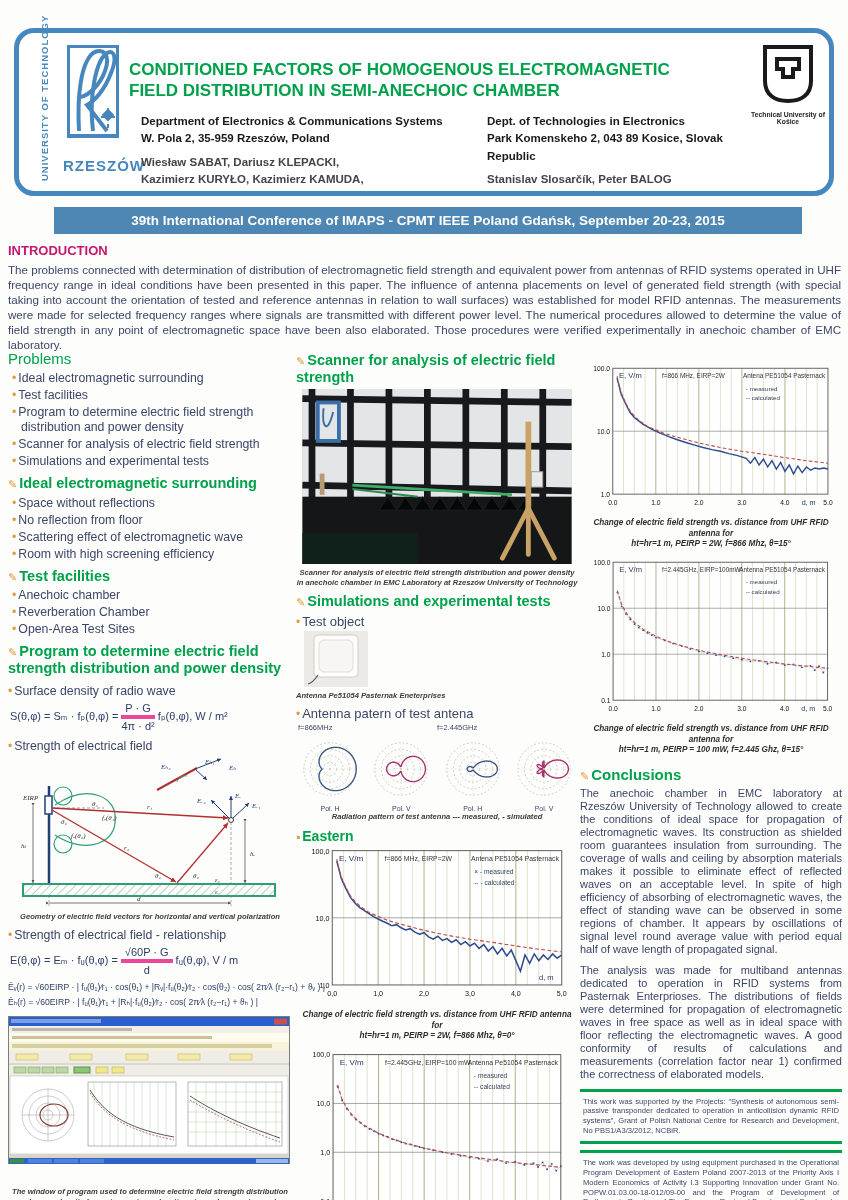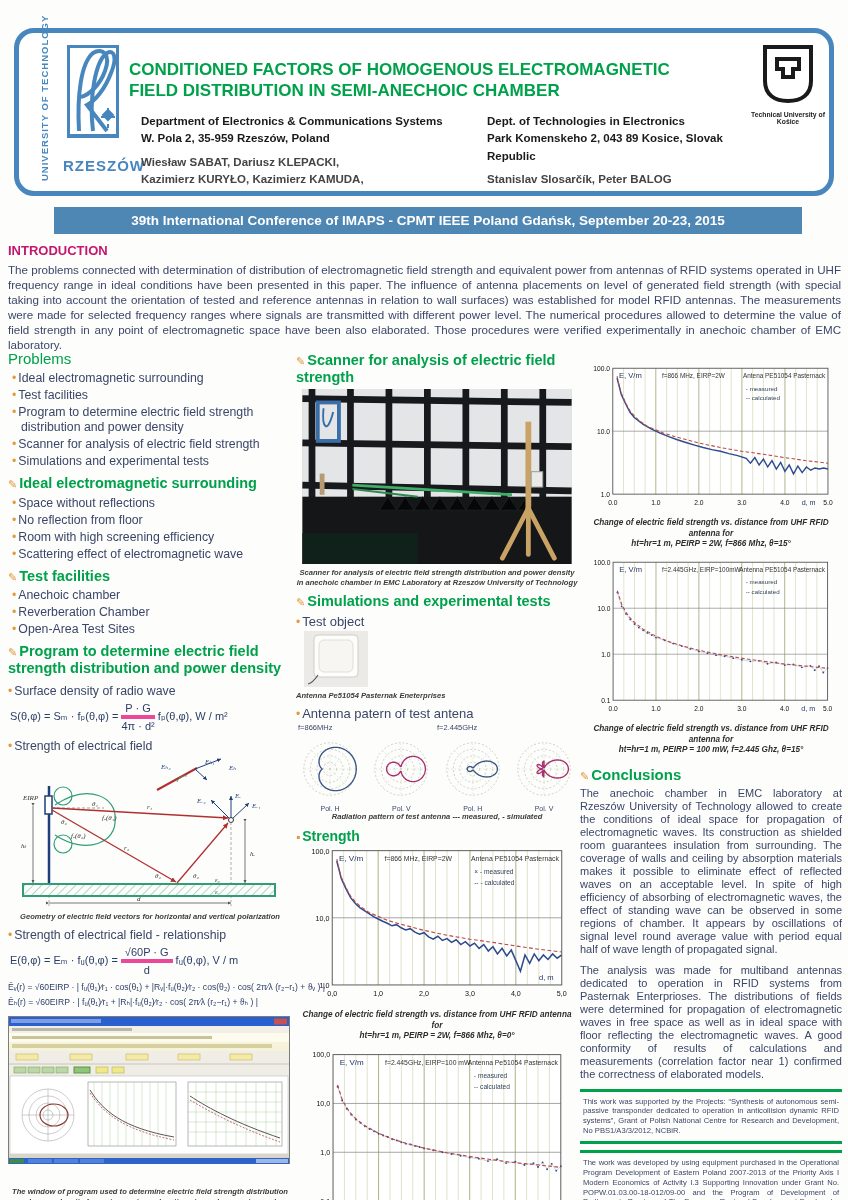--- a/index.html
+++ b/index.html
@@ -117,22 +117,22 @@
       <div class="bitem"><span class="bullet">•</span><span>Test facilities</span></div>
       <div class="bitem"><span class="bullet">•</span><span>Program to determine electric field strength distribution and power density</span></div>
       <div class="bitem"><span class="bullet">•</span><span>Scanner for analysis of electric field strength</span></div>
       <div class="bitem"><span class="bullet">•</span><span>Simulations and experimental tests</span></div>
     </div>
 
     <div class="h-green"><span class="pencil">✎</span><span>Ideal electromagnetic surrounding</span></div>
     <div class="blist">
       <div class="bitem"><span class="bullet">•</span><span>Space without reflections</span></div>
       <div class="bitem"><span class="bullet">•</span><span>No reflection from floor</span></div>
+      <div class="bitem"><span class="bullet">•</span><span>Scattering effect of electromagnetic wave</span></div>
       <div class="bitem"><span class="bullet">•</span><span>Room with high screening efficiency</span></div>
-      <div class="bitem"><span class="bullet">•</span><span>Scattering effect of electromagnetic wave</span></div>
     </div>
 
     <div class="h-green"><span class="pencil">✎</span><span>Test facilities</span></div>
     <div class="blist">
       <div class="bitem"><span class="bullet">•</span><span>Anechoic chamber</span></div>
       <div class="bitem"><span class="bullet">•</span><span>Reverberation Chamber</span></div>
       <div class="bitem"><span class="bullet">•</span><span>Open-Area Test Sites</span></div>
     </div>
 
     <div class="h-green"><span class="pencil">✎</span><span>Program to determine electric field strength distribution and power density</span></div>
@@ -447,21 +447,21 @@
               <line x1="35" y1="35" x2="15.908116907963212" y2="15.908116907963219" stroke="#b7c2a2" stroke-width="0.4" stroke-dasharray="1.5 2"></line>
               <line x1="35" y1="35" x2="34.99999999999999" y2="8" stroke="#b7c2a2" stroke-width="0.4" stroke-dasharray="1.5 2"></line>
               <line x1="35" y1="35" x2="54.09188309203678" y2="15.908116907963212" stroke="#b7c2a2" stroke-width="0.4" stroke-dasharray="1.5 2"></line>
               <path d="M60.1,35.0L60.1,35.9L59.9,36.7L59.7,37.6L59.3,38.4L58.9,39.2L58.4,40.0L57.8,40.7L57.1,41.3L56.4,41.9L55.6,42.5L54.7,43.0L53.8,43.4L52.8,43.7L51.9,44.0L50.8,44.1L49.8,44.3L48.8,44.3L47.7,44.3L46.7,44.2L45.7,44.0L44.7,43.7L43.8,43.5L42.8,43.1L41.9,42.7L41.1,42.3L40.3,41.8L39.6,41.3L38.9,40.8L38.3,40.3L37.7,39.7L37.2,39.2L36.8,38.7L36.4,38.2L36.1,37.7L35.8,37.2L35.6,36.8L35.4,36.6L35.4,36.6L35.3,36.6L35.3,36.7L35.3,36.8L35.2,36.9L35.1,37.0L35.1,37.0L35.0,37.0L34.7,43.1L34.4,42.9L34.2,42.7L34.0,42.3L33.8,41.9L33.6,41.4L33.5,40.8L33.5,40.2L33.5,39.5L33.6,38.8L33.8,38.1L34.0,37.3L34.3,36.5L34.2,36.4L34.2,36.4L34.1,36.4L34.1,36.4L33.5,37.0L33.0,37.6L32.4,38.1L31.8,38.5L31.2,38.9L30.7,39.2L30.1,39.4L29.6,39.5L29.2,39.6L28.8,39.5L28.4,39.4L28.2,39.3L28.0,39.0L27.9,38.8L27.9,38.5L28.0,38.1L28.1,37.8L28.4,37.4L28.8,37.0L29.2,36.7L29.7,36.3L30.3,36.0L31.0,35.7L31.7,35.5L32.5,35.3L33.3,35.1L33.4,35.1L33.4,35.0L33.4,34.9L33.3,34.9L32.5,34.7L31.7,34.5L31.0,34.3L30.3,34.0L29.7,33.7L29.2,33.3L28.8,33.0L28.4,32.6L28.1,32.2L28.0,31.9L27.9,31.5L27.9,31.2L28.0,30.9L28.2,30.7L28.4,30.6L28.8,30.5L29.2,30.4L29.6,30.5L30.1,30.6L30.7,30.8L31.2,31.1L31.8,31.5L32.4,31.9L33.0,32.4L33.5,33.0L34.1,33.6L34.1,33.6L34.2,33.6L34.2,33.6L34.3,33.5L34.0,32.7L33.8,31.9L33.6,31.2L33.5,30.5L33.5,29.8L33.5,29.2L33.6,28.6L33.8,28.1L34.0,27.7L34.2,27.3L34.4,27.1L34.7,26.9L35.0,26.9L35.1,33.0L35.1,33.0L35.2,33.1L35.3,33.2L35.3,33.3L35.3,33.4L35.4,33.4L35.4,33.4L35.6,33.2L35.8,32.8L36.1,32.3L36.4,31.8L36.8,31.3L37.2,30.8L37.7,30.3L38.3,29.7L38.9,29.2L39.6,28.7L40.3,28.2L41.1,27.7L41.9,27.3L42.8,26.9L43.8,26.5L44.7,26.3L45.7,26.0L46.7,25.8L47.7,25.7L48.8,25.7L49.8,25.7L50.8,25.9L51.9,26.0L52.8,26.3L53.8,26.6L54.7,27.0L55.6,27.5L56.4,28.1L57.1,28.7L57.8,29.3L58.4,30.0L58.9,30.8L59.3,31.6L59.7,32.4L59.9,33.3L60.1,34.1L60.1,35.0Z" fill="none" stroke="#a8306e" stroke-width="1.4"></path>
             </svg></div>
           <div class="pol-label">Pol. V</div>
         </div>
     </div>
     <div class="cap cap-sm">Radiation pattern of test antenna --- measured, - simulated</div>
 
-    <div class="sublabel" style="font-size:14px;font-weight:bold;color:#00A14B;margin:6px 0 0 0;"><span class="bullet">▪</span><span>Strength</span></div>
+    <div class="sublabel" style="font-size:14px;font-weight:bold;color:#00A14B;margin:6px 0 0 0;"><span class="bullet">▪</span><span>Eastern</span></div>
 
     <div><svg viewBox="0 0 280 168" width="100%" height="160">
           <rect x="30" y="7" width="241" height="141" fill="#fff"></rect>
           <line x1="42.05" y1="7" x2="42.05" y2="148" stroke="#ced4ae" stroke-width="0.7"></line>
           <line x1="54.1" y1="7" x2="54.1" y2="148" stroke="#ced4ae" stroke-width="0.7"></line>
           <line x1="66.15" y1="7" x2="66.15" y2="148" stroke="#ced4ae" stroke-width="0.7"></line>
           <line x1="78.2" y1="7" x2="78.2" y2="148" stroke="#a6ae7f" stroke-width="1"></line>
           <line x1="90.25" y1="7" x2="90.25" y2="148" stroke="#ced4ae" stroke-width="0.7"></line>
           <line x1="102.3" y1="7" x2="102.3" y2="148" stroke="#ced4ae" stroke-width="0.7"></line>
           <line x1="114.35" y1="7" x2="114.35" y2="148" stroke="#ced4ae" stroke-width="0.7"></line>

